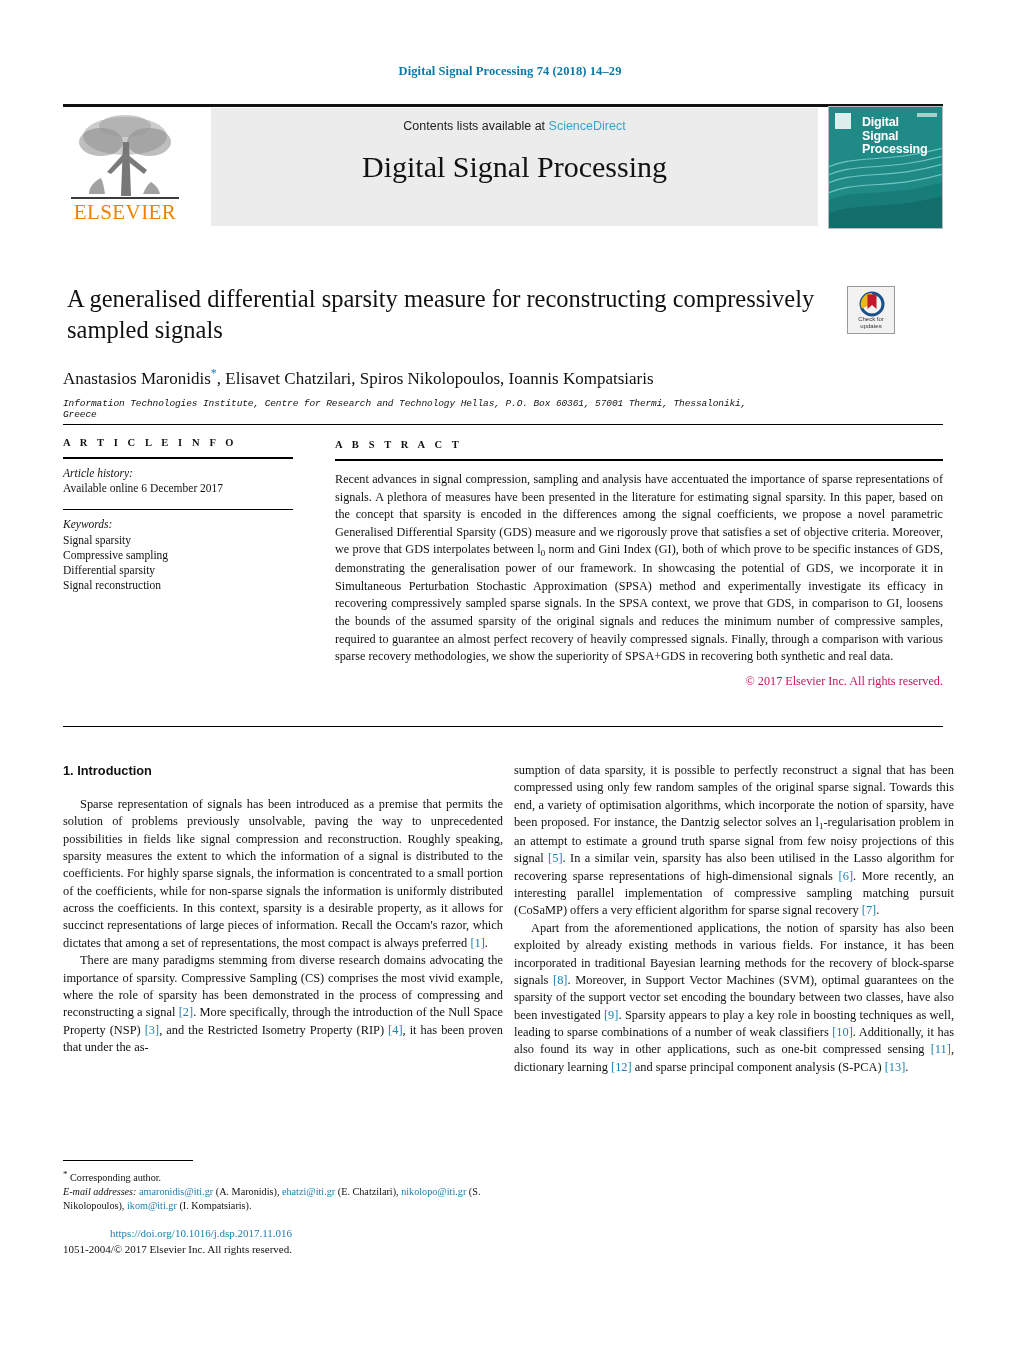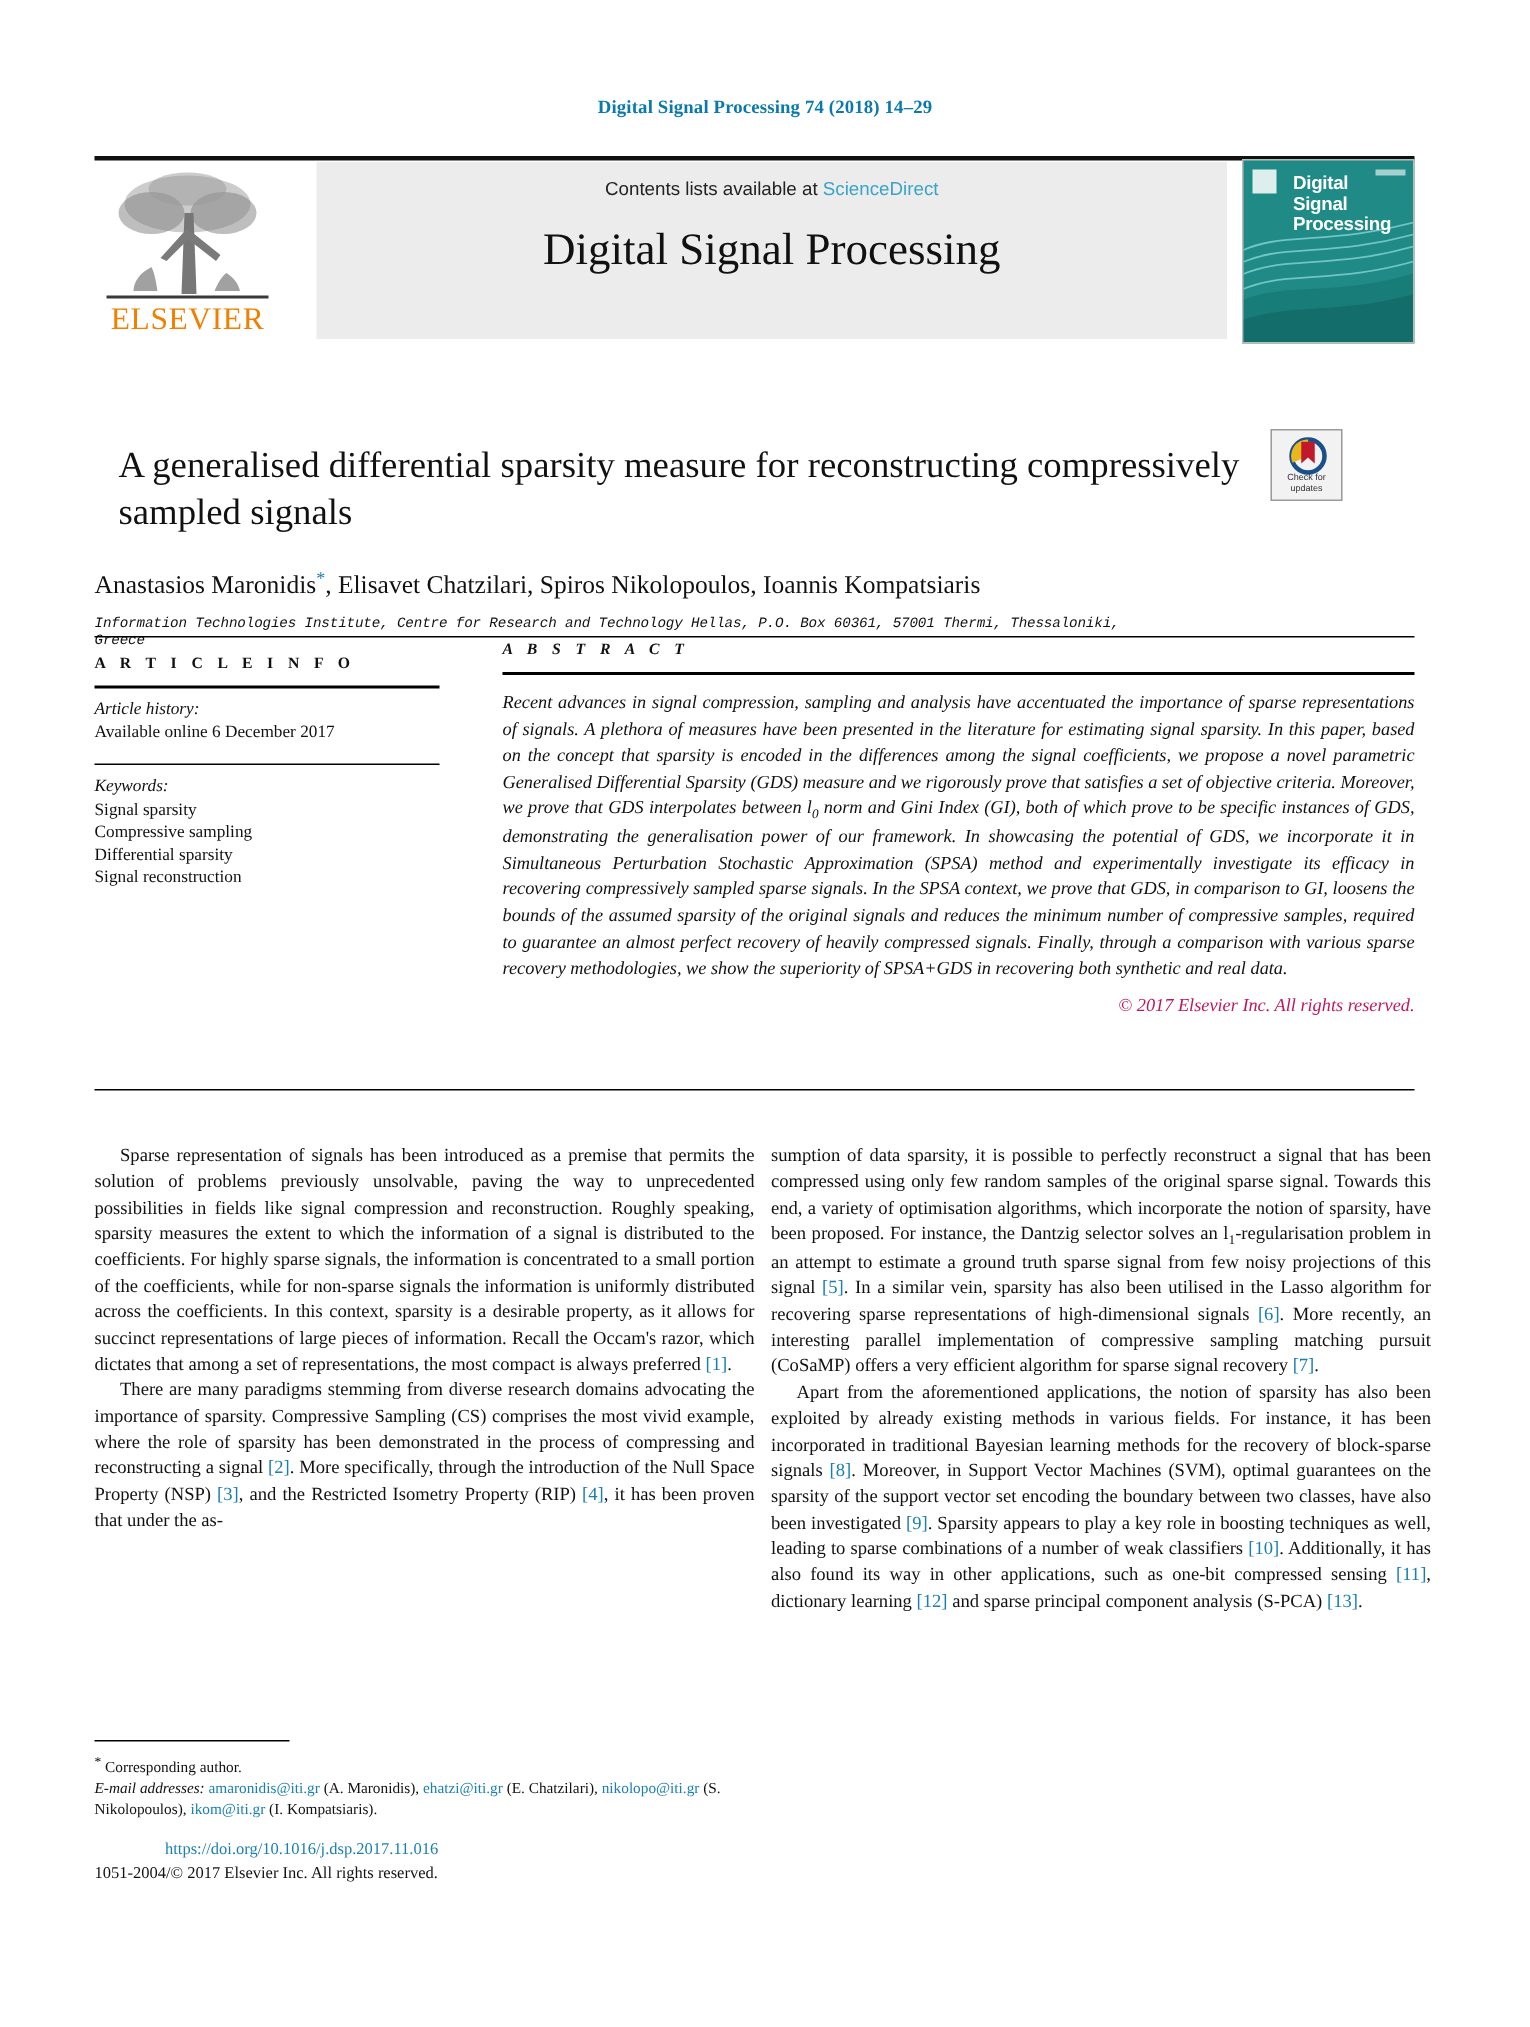--- a/index.html
+++ b/index.html
@@ -148,21 +148,21 @@
     position: absolute;
     left: 63px; top: 280px; width: 880px;
   }
   .paper-title {
     width: 760px;
     font-family: "Liberation Serif", serif;
     font-size: 24.5px;
     line-height: 1.26;
     color: #111;
     font-weight: normal;
-    margin: 16px;
+    margin: 4px;
   }
   .authors {
     margin-top: 20px;
     width: 780px;
     font-family: "Liberation Serif", serif;
     font-size: 17px;
     color: #111;
   }
   .authors .star {
     color: #1a7fb0;
@@ -240,23 +240,22 @@
     display: block;
   }
   .ai-rule2 {
     height: 1px;
     background: #000;
     margin-top: 13px;
   }
 
   .abstract {
     position: absolute;
-    left: 335px; top: 428px;
+    left: 335px; top: 439px;
     width: 608px;
-    font-style: italic;
   }
   .abs-rule {
     height: 2px;
     background: #000;
     margin-top: 9px;
   }
   .abs-body {
     margin-top: 10px;
     font-family: "Liberation Serif", serif;
     font-size: 12.2px;
@@ -416,20 +415,21 @@
   </div>
 
   <div class="abstract">
     <div class="sec-head">A B S T R A C T</div>
     <div class="abs-rule"></div>
     <div class="abs-body">Recent advances in signal compression, sampling and analysis have accentuated the importance of sparse representations of signals. A plethora of measures have been presented in the literature for estimating signal sparsity. In this paper, based on the concept that sparsity is encoded in the differences among the signal coefficients, we propose a novel parametric Generalised Differential Sparsity (GDS) measure and we rigorously prove that satisfies a set of objective criteria. Moreover, we prove that GDS interpolates between l<sub>0</sub> norm and Gini Index (GI), both of which prove to be specific instances of GDS, demonstrating the generalisation power of our framework. In showcasing the potential of GDS, we incorporate it in Simultaneous Perturbation Stochastic Approximation (SPSA) method and experimentally investigate its efficacy in recovering compressively sampled sparse signals. In the SPSA context, we prove that GDS, in comparison to GI, loosens the bounds of the assumed sparsity of the original signals and reduces the minimum number of compressive samples, required to guarantee an almost perfect recovery of heavily compressed signals. Finally, through a comparison with various sparse recovery methodologies, we show the superiority of SPSA+GDS in recovering both synthetic and real data.</div>
     <div class="abs-copy">© 2017 Elsevier Inc. All rights reserved.</div>
   </div>
 
   <div class="col col-left">
+    <h2>1. Introduction</h2>
     <p id="lp0">Sparse representation of signals has been introduced as a premise that permits the solution of problems previously unsolvable, paving the way to unprecedented possibilities in fields like signal compression and reconstruction. Roughly speaking, sparsity measures the extent to which the information of a signal is distributed to the coefficients. For highly sparse signals, the information is concentrated to a small portion of the coefficients, while for non-sparse signals the information is uniformly distributed across the coefficients. In this context, sparsity is a desirable property, as it allows for succinct representations of large pieces of information. Recall the Occam's razor, which dictates that among a set of representations, the most compact is always preferred <span class="ref">[1]</span>.</p>
     <p id="lp1">There are many paradigms stemming from diverse research domains advocating the importance of sparsity. Compressive Sampling (CS) comprises the most vivid example, where the role of sparsity has been demonstrated in the process of compressing and reconstructing a signal <span class="ref">[2]</span>. More specifically, through the introduction of the Null Space Property (NSP) <span class="ref">[3]</span>, and the Restricted Isometry Property (RIP) <span class="ref">[4]</span>, it has been proven that under the as-</p>
   </div>
 
   <div class="col col-right">
     <p class="noindent" id="rp0">sumption of data sparsity, it is possible to perfectly reconstruct a signal that has been compressed using only few random samples of the original sparse signal. Towards this end, a variety of optimisation algorithms, which incorporate the notion of sparsity, have been proposed. For instance, the Dantzig selector solves an l<sub>1</sub>-regularisation problem in an attempt to estimate a ground truth sparse signal from few noisy projections of this signal <span class="ref">[5]</span>. In a similar vein, sparsity has also been utilised in the Lasso algorithm for recovering sparse representations of high-dimensional signals <span class="ref">[6]</span>. More recently, an interesting parallel implementation of compressive sampling matching pursuit (CoSaMP) offers a very efficient algorithm for sparse signal recovery <span class="ref">[7]</span>.</p>
     <p id="rp1">Apart from the aforementioned applications, the notion of sparsity has also been exploited by already existing methods in various fields. For instance, it has been incorporated in traditional Bayesian learning methods for the recovery of block-sparse signals <span class="ref">[8]</span>. Moreover, in Support Vector Machines (SVM), optimal guarantees on the sparsity of the support vector set encoding the boundary between two classes, have also been investigated <span class="ref">[9]</span>. Sparsity appears to play a key role in boosting techniques as well, leading to sparse combinations of a number of weak classifiers <span class="ref">[10]</span>. Additionally, it has also found its way in other applications, such as one-bit compressed sensing <span class="ref">[11]</span>, dictionary learning <span class="ref">[12]</span> and sparse principal component analysis (S-PCA) <span class="ref">[13]</span>.</p>
   </div>
 
   <div class="footnote">

